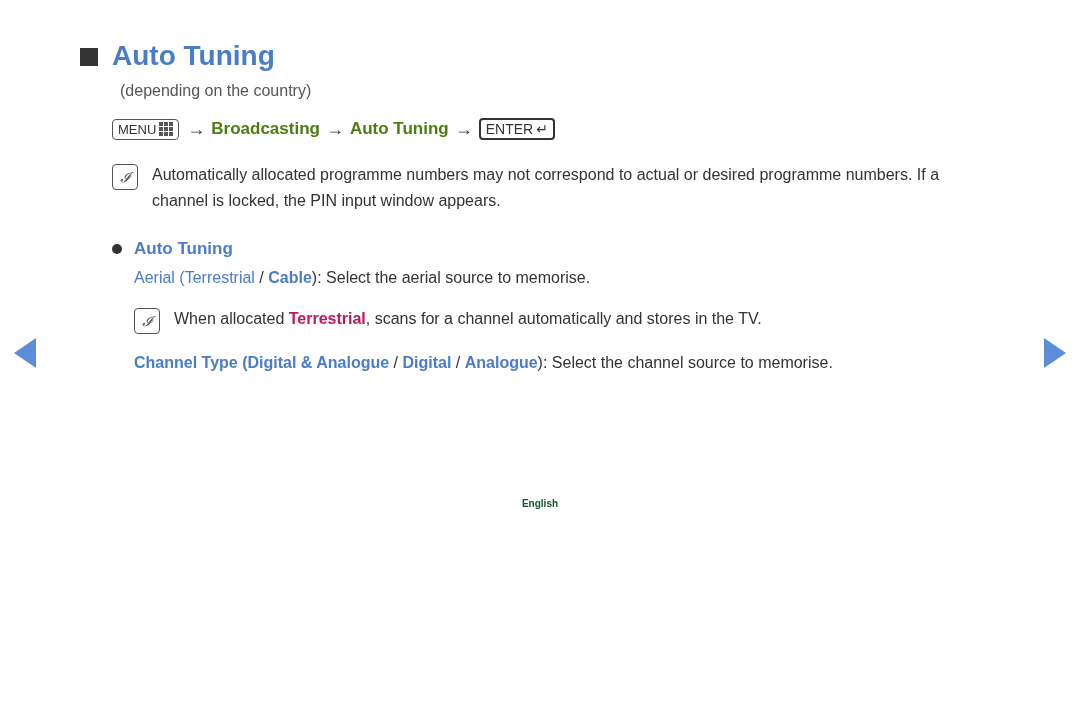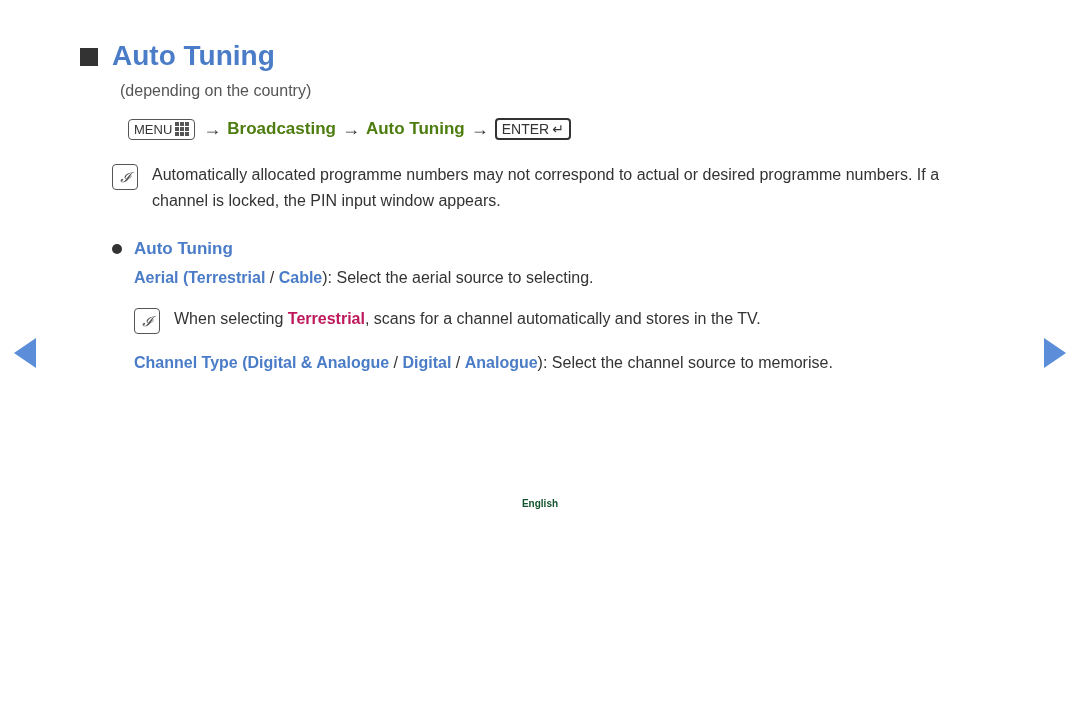--- a/index.html
+++ b/index.html
@@ -92,21 +92,21 @@
       color: #555555;
       margin-left: 40px;
       margin-bottom: 18px;
     }
 
     
     .menu-path-row {
       display: flex;
       align-items: center;
       gap: 6px;
-      margin-left: 48px;
+      margin-left: 32px;
       margin-bottom: 22px;
       font-size: 17px;
       font-weight: bold;
     }
 
     .menu-icon {
       display: inline-flex;
       align-items: center;
       justify-content: center;
       border: 1.5px solid #555;
@@ -300,27 +300,27 @@
   </div>
 
   <div class="bullet-section">
 
     <div class="bullet-title-row">
       <div class="bullet-dot"></div>
       <span class="bullet-title">Auto Tuning</span>
     </div>
 
     <div class="aerial-row">
-      <span style="color:#4a7cc7; font-weight:bold;">Aerial (Terrestrial</span><span> / </span><span style="color:#4a7cc7; font-weight:bold;margin-top:40px;">Cable</span><span>): Select the aerial source to selecting.</span>
+      <span style="color:#4a7cc7; font-weight:normal;">Aerial (Terrestrial</span><span> / </span><span style="color:#4a7cc7; font-weight:bold;margin-top:40px;">Cable</span><span>): Select the aerial source to memorise.</span>
     </div>
 
     <div class="inline-note-block">
       <div class="note-icon">𝓘</div>
       <div class="note-text">
-        <span>When selecting </span><span style="color:#be185d; font-weight:bold;">Terrestrial</span><span>, scans for a channel automatically and stores in the TV.</span>
+        <span>When allocated </span><span style="color:#be185d; font-weight:bold;">Terrestrial</span><span>, scans for a channel automatically and stores in the TV.</span>
       </div>
     </div>
 
     <div class="channel-type-row">
       <span style="color:#4a7cc7; font-weight:bold;">Channel Type (Digital &amp; Analogue</span><span> / </span><span style="color:#4a7cc7; font-weight:bold;">Digital</span><span> / </span><span style="color:#4a7cc7; font-weight:bold;">Analogue</span><span>): Select the channel source to memorise.</span>
     </div>
   </div>
 
   <div class="footer">English</div>
 

